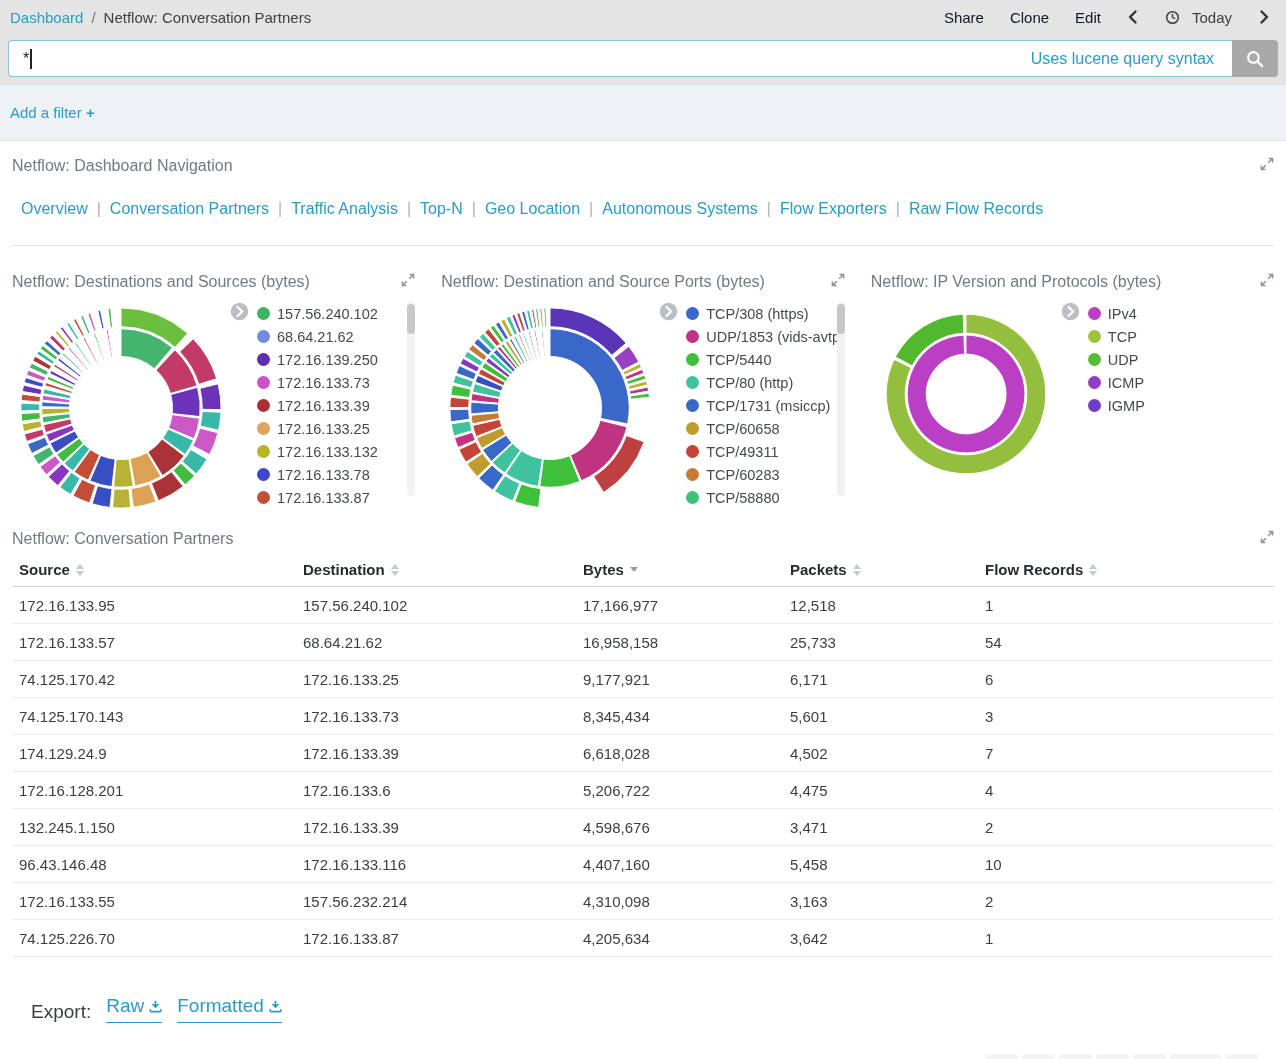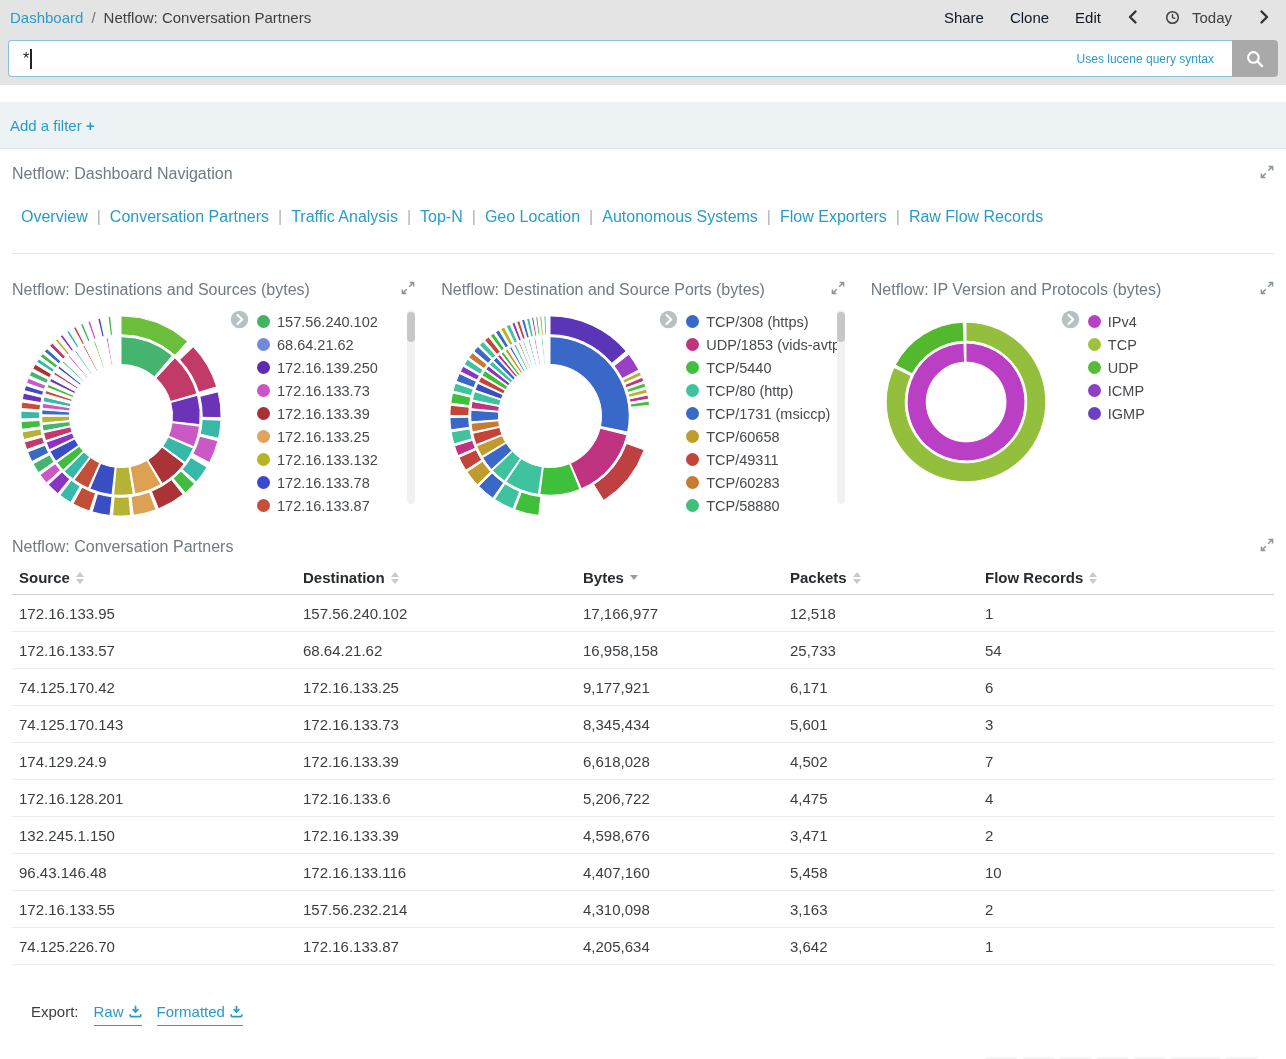--- a/index.html
+++ b/index.html
@@ -21,27 +21,27 @@
 
   
   .querybar { background:#e4e4e4; padding:6px 8px 8px; }
   .query-row { display:flex; height:37px; }
   .query-input { flex:1; background:#fff; border:1px solid #88c3da; border-right:none;
     border-radius:4px 0 0 4px; display:flex; align-items:center; padding:0 14px;
     font-size:16px; }
   .qval { color:#222; }
   .caret { display:inline-block; width:1.5px; height:20px; background:#222; margin-left:1px; }
   .qspacer { flex:1; }
-  .qhint { font-size:12px; margin-right:4px; }
+  .qhint { font-size:16px; margin-right:4px; }
   .search-btn { width:46px; background:#a9a9a9; border:none; border-radius:0 4px 4px 0;
     display:flex; align-items:center; justify-content:center; cursor:pointer; }
 
   
-  .filterbar { background:#edf2f4; height:47px; display:flex; align-items:center;
-    padding:0 10px; border-bottom:1px solid #dfe5e8;margin-top:17px; }
+  .filterbar { background:#edf2f4; height:56px; display:flex; align-items:center;
+    padding:0 10px; border-bottom:1px solid #dfe5e8; }
   .addfilter { font-size:15px; }
   .addfilter b { font-weight:700; }
 
   
   .content { background:#fff; }
   .panel-title { font-size:16px; color:#6e7b85; }
   .expand-ico { color:#8b959c; }
   .nav-panel { padding:16px 12px 0; }
   .nav-panel .trow { display:flex; justify-content:space-between; align-items:flex-start; }
   .nav-links { margin:25px 0 0 9px; font-size:16px; }
@@ -76,21 +76,21 @@
   .tbl-row { height:37px; border-bottom:1px solid #e9ebec; font-size:15px; color:#3b3e41; }
   .hcell { display:flex; align-items:center; gap:6px; cursor:pointer; }
   .sort-ico { display:flex; flex-direction:column; gap:2px; }
   .tri-up { width:0; height:0; border-left:4px solid transparent; border-right:4px solid transparent;
     border-bottom:5px solid #c3cad0; }
   .tri-down { width:0; height:0; border-left:4px solid transparent; border-right:4px solid transparent;
     border-top:5px solid #c3cad0; }
   .tri-dark { border-top-color:#969ca1; }
 
   
-  .export-row { display:flex; align-items:flex-start; gap:15px; margin:38px 0 14px 19px; font-size:15px; }
+  .export-row { display:flex; align-items:flex-end; gap:15px; margin:38px 0 14px 19px; font-size:19px; }
   .export-label { color:#3b3e41; }
   .export-link { display:inline-flex; align-items:center; gap:5px;
     border-bottom:1px solid #2a9bc7; padding-bottom:5px; }
   .page-row { display:flex; justify-content:flex-end; gap:4px; margin:31px 16px 0; }
   .page-box { min-width:33px; height:36px; padding:0 11px; background:#f4f4f4;
     border-radius:3px; display:flex; align-items:center; justify-content:center;
     font-size:15px; color:#2a9bc7; cursor:pointer; }
   .page-box.current { color:#4f5357; font-weight:700; cursor:default; }
 </style>
 </head>

